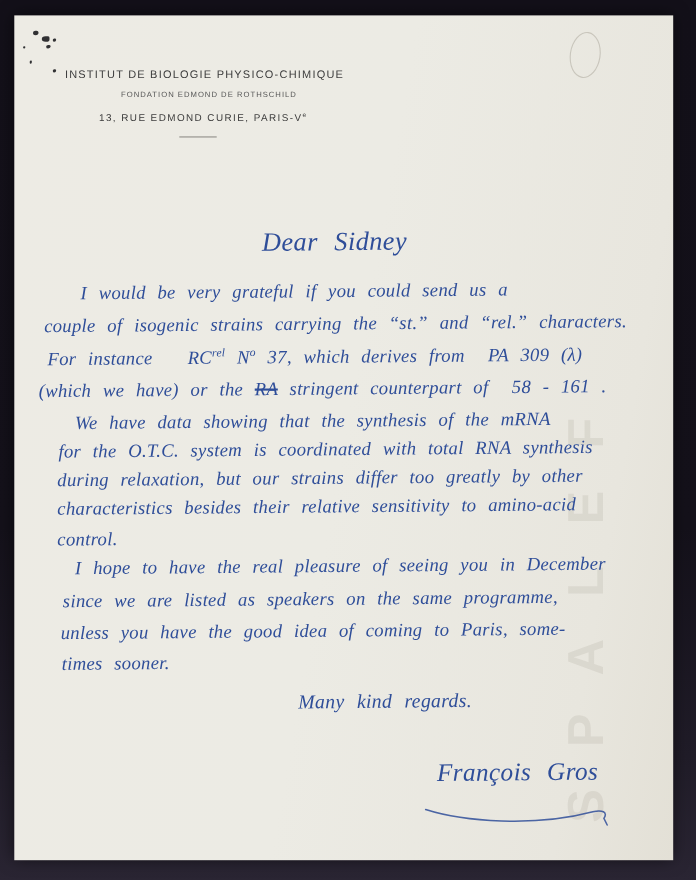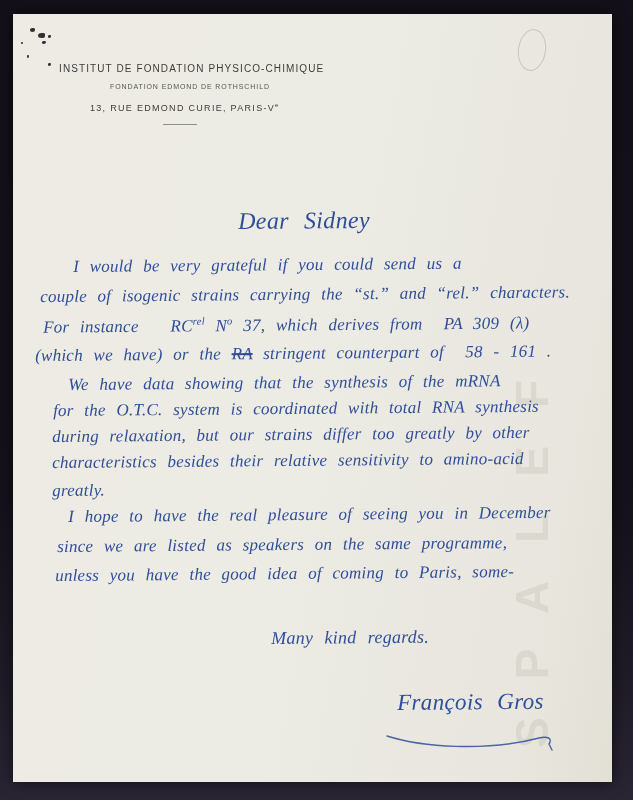--- a/index.html
+++ b/index.html
@@ -69,42 +69,43 @@
     <div class="speck" style="left:29px;top:27px;width:4px;height:3px;"></div>
     <div class="speck" style="left:8px;top:28px;width:2px;height:2px;"></div>
     <div class="speck" style="left:14px;top:41px;width:2px;height:3px;"></div>
     <div class="speck" style="left:35px;top:49px;width:3px;height:3px;"></div>
   </div>
 
   <div class="seal"></div>
   <div class="watermark">SPALEF</div>
 
   <div>
-    <div class="lh1">INSTITUT DE FONDATION PHYSICO-CHIMIQUE</div>
+    <div class="lh1">INSTITUT DE BIOLOGIE PHYSICO-CHIMIQUE</div>
     <div class="lh2">FONDATION EDMOND DE ROTHSCHILD</div>
     <div class="lh3"><span>13, RUE EDMOND CURIE, PARIS-V</span><sup>e</sup></div>
     <div class="lh-rule"></div>
   </div>
 
   <div class="hand salutation" style="left:225px;top:194px;">Dear Sidney</div>
 
   <div class="hand" style="left:60px;top:243px;">I would be very grateful if you could send us a</div>
   <div class="hand" style="left:27px;top:273px;">couple of isogenic strains carrying the “st.” and “rel.” characters.</div>
   <div class="hand" style="left:30px;top:303px;"><span>For instance   RC</span><sup>rel</sup><span> N</span><sup>o</sup><span> 37, which derives from  PA 309 (λ)</span></div>
   <div class="hand" style="left:22px;top:332px;"><span>(which we have) or the </span><span class="struck">RA</span><span> stringent counterpart of  58 - 161 .</span></div>
 
   <div class="hand" style="left:55px;top:361px;">We have data showing that the synthesis of the mRNA</div>
   <div class="hand" style="left:40px;top:387px;">for the O.T.C. system is coordinated with total RNA synthesis</div>
   <div class="hand" style="left:39px;top:413px;">during relaxation, but our strains differ too greatly by other</div>
   <div class="hand" style="left:39px;top:439px;">characteristics besides their relative sensitivity to amino-acid</div>
-  <div class="hand" style="left:39px;top:467px;">greatly.</div>
+  <div class="hand" style="left:39px;top:467px;">control.</div>
 
   <div class="hand" style="left:55px;top:493px;">I hope to have the real pleasure of seeing you in December</div>
   <div class="hand" style="left:44px;top:523px;">since we are listed as speakers on the same programme,</div>
   <div class="hand" style="left:42px;top:552px;">unless you have the good idea of coming to Paris, some-</div>
+  <div class="hand" style="left:43px;top:580px;">times sooner.</div>
 
   <div class="hand closing" style="left:258px;top:614px;">Many kind regards.</div>
 
   <div class="hand signature" style="left:384px;top:676px;">François Gros</div>
   <svg class="swash" width="185" height="48" viewBox="0 0 185 48">
     <path d="M6,24 C40,35 105,40 158,26 C166,24 172,26 168,32 L171,38" fill="none" stroke="#2f4e99" stroke-width="1.4" stroke-linecap="round" opacity="0.85"></path>
   </svg>
 
 </div>
 

